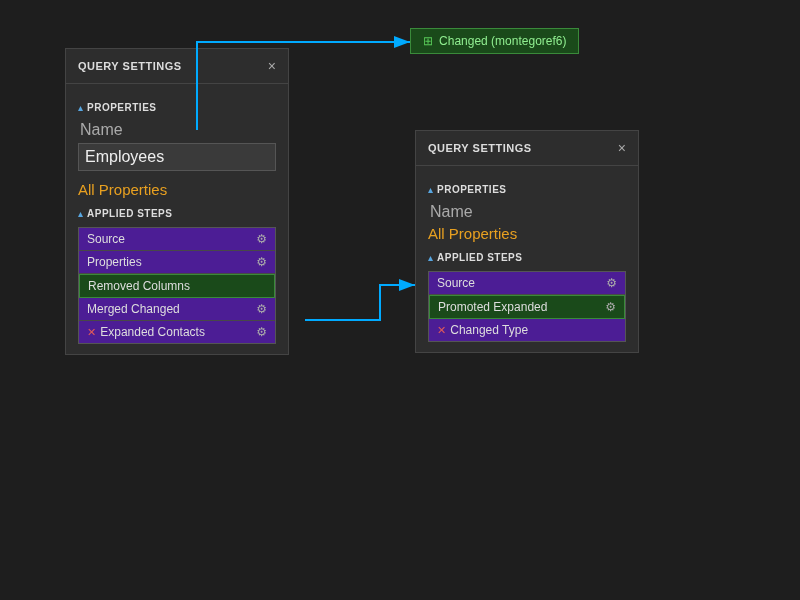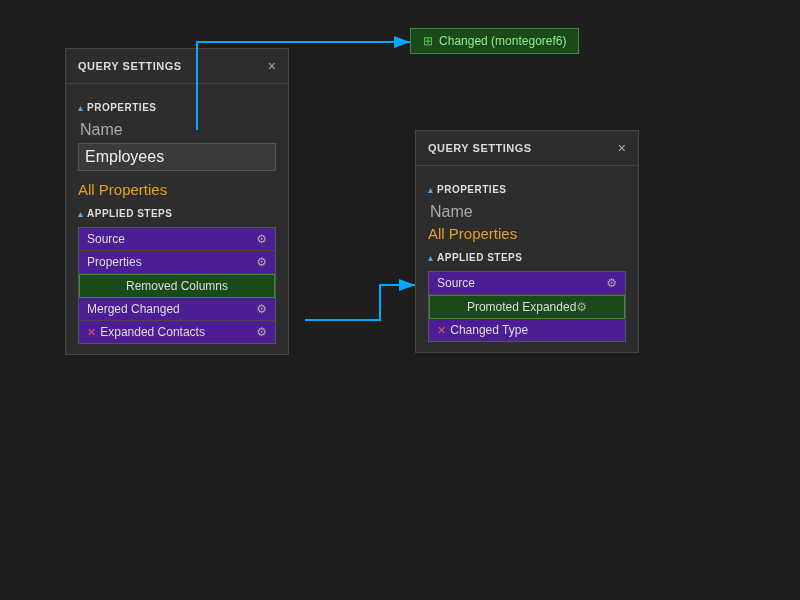--- a/index.html
+++ b/index.html
@@ -111,21 +111,20 @@
       cursor: pointer;
     }
 
     .step-item:last-child {
       border-bottom: none;
     }
 
     .step-item.highlighted {
       background: #1a4a1a;
       border: 1px solid #3a8a3a;
-      justify-content: center;
     }
 
     .step-name {
       font-size: 12px;
       color: #ddd;
       display: flex;
       align-items: center;
       gap: 4px;
     }
 

